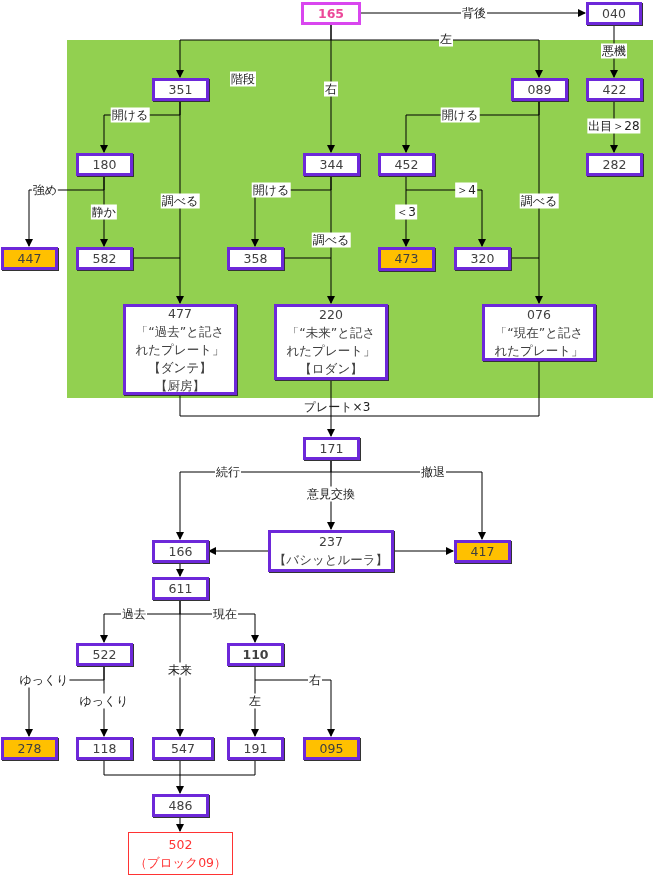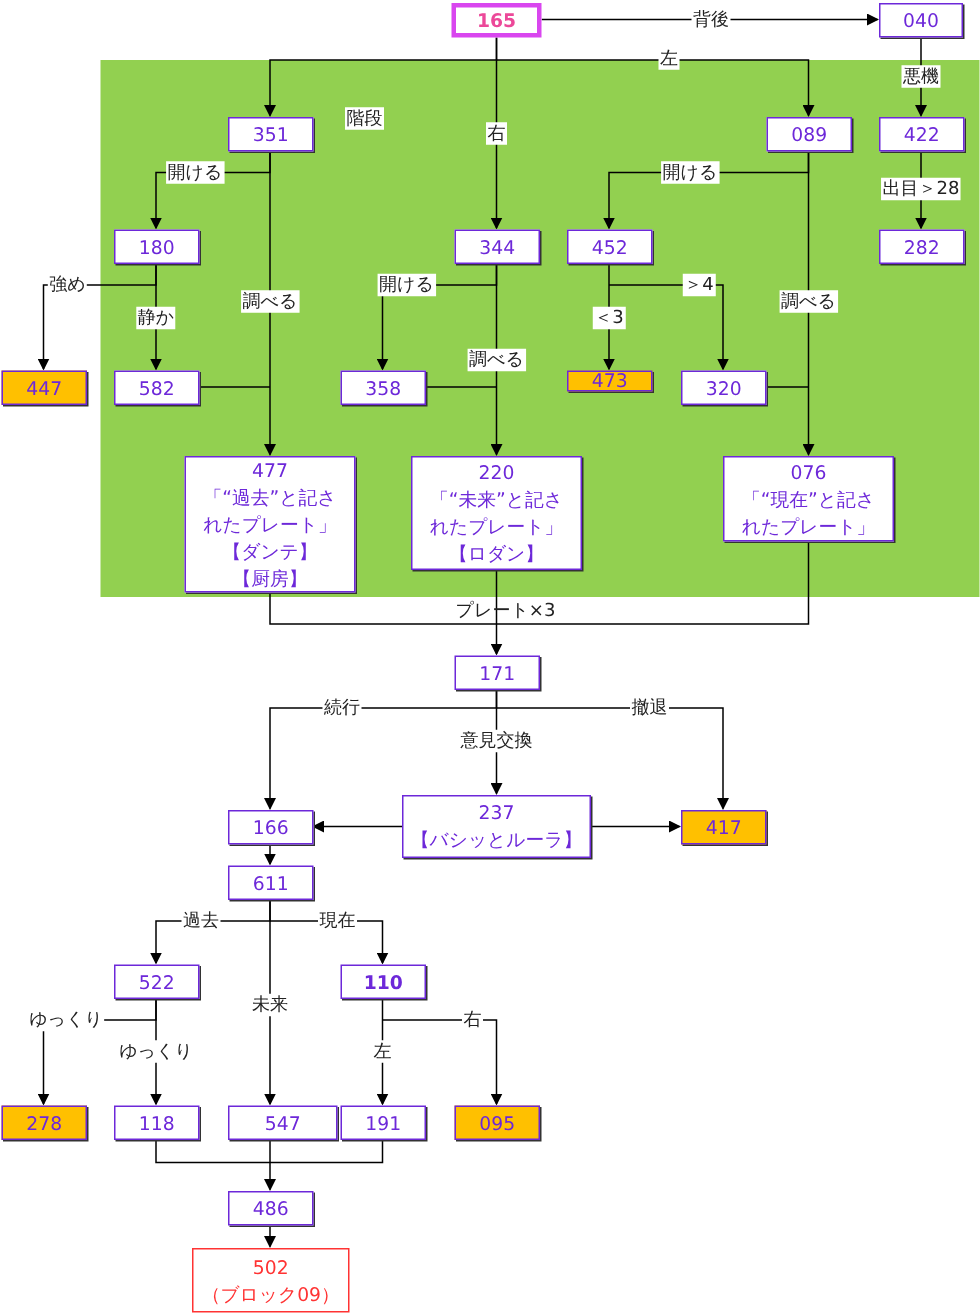--- a/index.html
+++ b/index.html
@@ -1,22 +1,22 @@
 <!DOCTYPE html>
 <html><head>
 <meta charset="utf-8">
 <style>
   html, body { margin: 0; padding: 0; background: #ffffff; }
   body { width: 653px; height: 875px; position: relative; overflow: hidden;
          font-family: "DejaVu Sans", sans-serif; font-size: 12px; color: #222; }
   #panel { position: absolute; left: 67px; top: 40px; width: 586px; height: 358px; background: #92d050; }
   svg#wires { position: absolute; left: 0; top: 0; width: 653px; height: 875px; }
-  .node { position: absolute; box-sizing: border-box; background: #ffffff; border: 1px solid #6d28d9;
+  .node { position: absolute; box-sizing: border-box; background: #ffffff; border: 3px solid #6d28d9;
           box-shadow: 1px 1px 0 #333; display: flex; flex-direction: column; align-items: center;
-          justify-content: center; text-align: center; font-size: 12.5px; line-height: 18px; color: #6d28d9; }
+          justify-content: center; text-align: center; font-size: 12.5px; line-height: 18px; color: #404040; }
   .node.orange { background: #ffc000; }
   .node.start { border: 3px solid #d946ef; color: #ec4899; font-weight: bold; box-shadow: none; }
   .node.end { border: 1px solid #ff3333; color: #ff3333; box-shadow: none; }
   .node span { display: block; white-space: nowrap; }
   .lbl { position: absolute; background: #ffffff; font-size: 12px; line-height: 15px; padding: 0 1px;
          white-space: nowrap; transform: translate(-50%, -50%); color: #222; }
   .lbl.plain { background: transparent; }
 </style>
 </head>
 <body>
@@ -124,21 +124,21 @@
   </div>
 <div class="node orange" style="left:1px;top:247px;width:57px;height:23px;">
     <span>447</span>
   </div>
 <div class="node" style="left:76px;top:247px;width:57px;height:23px;">
     <span>582</span>
   </div>
 <div class="node" style="left:227px;top:247px;width:57px;height:23px;">
     <span>358</span>
   </div>
-<div class="node orange" style="left:378px;top:247px;width:57px;height:14px;">
+<div class="node orange" style="left:378px;top:247px;width:57px;height:24px;">
     <span>473</span>
   </div>
 <div class="node" style="left:454px;top:247px;width:57px;height:23px;">
     <span>320</span>
   </div>
 
 <div class="node" style="left:123px;top:304px;width:114px;height:91px;">
   <span>477</span>
   <span>「“過去”と記さ</span>
   <span>れたプレート」</span>
@@ -178,21 +178,21 @@
   </div>
 <div class="node" style="left:227px;top:643px;width:57px;height:23px;font-weight:bold;">
     <span>110</span>
   </div>
 <div class="node orange" style="left:1px;top:737px;width:57px;height:23px;">
     <span>278</span>
   </div>
 <div class="node" style="left:76px;top:737px;width:57px;height:23px;">
     <span>118</span>
   </div>
-<div class="node" style="left:152px;top:737px;width:73px;height:23px;">
+<div class="node" style="left:152px;top:737px;width:62px;height:23px;">
     <span>547</span>
   </div>
 <div class="node" style="left:227px;top:737px;width:57px;height:23px;">
     <span>191</span>
   </div>
 <div class="node orange" style="left:303px;top:737px;width:57px;height:23px;">
     <span>095</span>
   </div>
 <div class="node" style="left:152px;top:794px;width:57px;height:23px;">
     <span>486</span>

